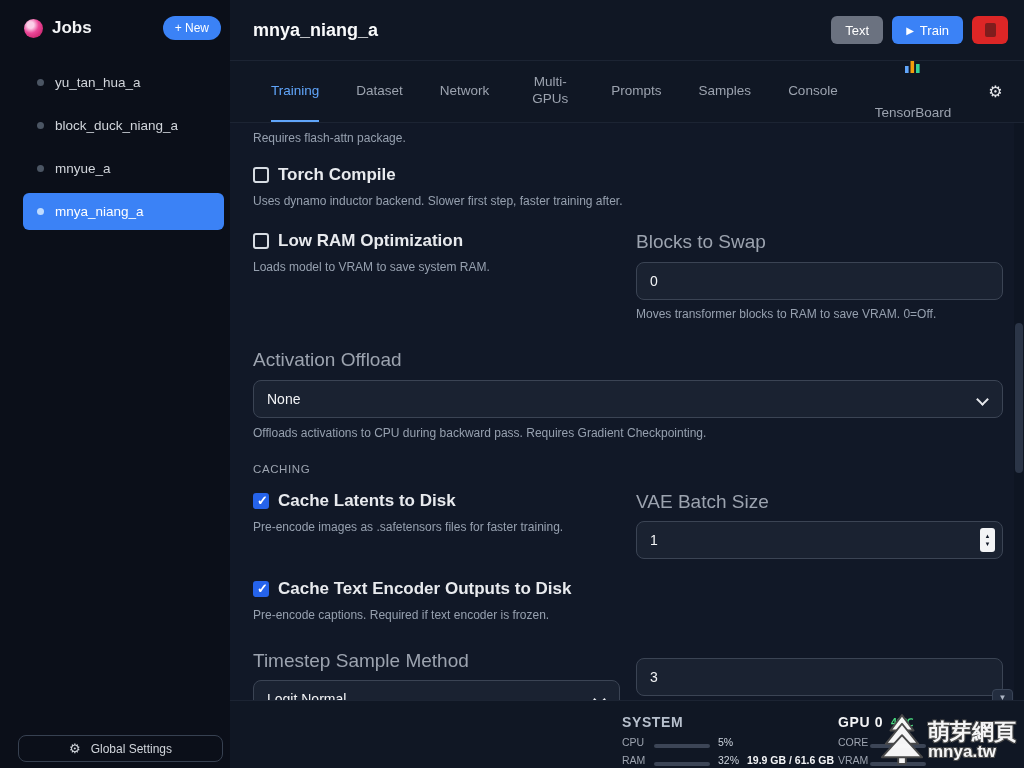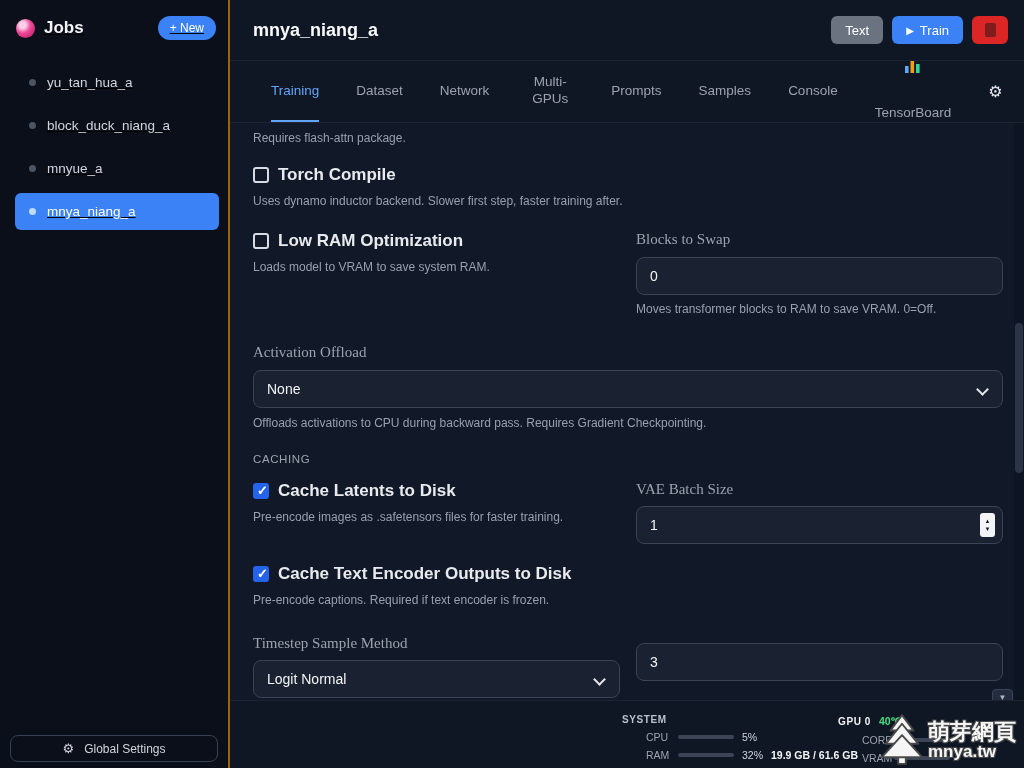--- a/index.html
+++ b/index.html
@@ -1,22 +1,22 @@
 <!DOCTYPE html>
 <html><head>
 <meta charset="utf-8">
 <style>
   * { margin:0; padding:0; box-sizing:border-box; }
   html,body { width:1024px; height:768px; overflow:hidden; background:#0b0f19;
     font-family:"Liberation Sans", sans-serif; }
   .root { position:relative; width:1024px; height:768px; }
 
   
-  .sidebar { position:absolute; left:0; top:0; width:230px; height:768px;
-    background:#0b0f19; border-right:2px solid #a16207;text-decoration:underline; }
+  .sidebar { position:absolute; left:8px; top:0; width:230px; height:768px;
+    background:#0b0f19; border-right:5px solid #a16207; }
   .sidebar-header { display:flex; align-items:center; height:56px; padding:0 12px 0 16px; }
   .jobs-icon { width:19px; height:19px; border-radius:50%;
     background:radial-gradient(circle at 35% 32%, #fbcfe8 0 18%, #ec4899 45%, #be185d 95%); margin-right:9px; }
   .sidebar-title { color:#f3f4f6; font-size:17px; font-weight:bold; }
   .new-btn { margin-left:auto; background:#3b82f6; color:#fff; font-size:12px;
     padding:5px 12px; border-radius:14px; border:none; cursor:pointer; }
   .job-list { margin-top:8px;margin-left:7px; }
   .job-item { display:flex; align-items:center; height:37px; margin:0 9px 6px 8px;
     padding-left:14px; border-radius:6px; color:#d1d5db; font-size:13.5px; cursor:pointer; }
   .job-item .dot { width:7px; height:7px; border-radius:50%; background:#4b5563; margin-right:11px; flex:none; }
@@ -57,21 +57,21 @@
   .content { position:absolute; left:230px; top:123px; right:0; bottom:68px;
     background:#111827; overflow:hidden; padding:8px 21px 0 23px; }
   .help { color:#96a0af; font-size:12px; line-height:1.3; }
   .checkrow { display:flex; align-items:center; gap:9px; cursor:pointer; }
   .checkbox { width:16px; height:16px; border:2px solid #d7dce3; border-radius:3px;
     background:transparent; flex:none; position:relative; }
   .checkbox.checked { background:#2563eb; border-color:#2563eb; }
   .checkbox.checked::after { content:"✓"; position:absolute; left:2px; top:-2px;
     color:#fff; font-size:13px; font-weight:bold; }
   .checklabel { color:#e8eaee; font-size:17px; font-weight:bold; }
-  .field-label { color:#9ca3af; font-size:15px;font-family:Liberation Serif, serif; }
+  .field-label { color:#9ca3af; font-size:19px; }
   .section-label { color:#9ca3af; font-size:11.5px; letter-spacing:0.6px; }
   .row2 { display:grid; grid-template-columns:1fr 1fr; column-gap:16px; }
   .input, .select { height:38px; background:#1a2231; border:1px solid #3b4454;
     border-radius:8px; color:#f3f4f6; font-size:14px; display:flex; align-items:center;
     padding:0 13px; position:relative; width:100%; }
   .select { cursor:pointer; }
   .chev { position:absolute; right:15px; top:14px; width:9px; height:9px;
     border-right:2px solid #e5e7eb; border-bottom:2px solid #e5e7eb; transform:rotate(45deg); }
   .spinner { position:absolute; right:7px; top:50%; transform:translateY(-50%);
     width:15px; height:24px; background:#f3f4f6; border-radius:3px; color:#111827;
@@ -89,22 +89,22 @@
   .scroll-down-btn { position:absolute; right:11px; top:689px; width:21px; height:17px;
     background:#232d3f; border:1px solid #394457; border-radius:4px; display:flex;
     align-items:center; justify-content:center; cursor:pointer; }
   .scroll-down-btn::before { content:"▼"; color:#aeb7c6; font-size:8px; }
 
   
   .statusbar { position:absolute; left:230px; right:0; bottom:0; height:68px;
     background:#101724; border-top:1px solid #1c2433; }
   .sys-block { position:absolute; left:392px; top:13px; }
   .gpu-block { position:absolute; left:608px; top:13px; }
-  .stat-title { color:#b7c0cd; font-size:10px; font-weight:bold; letter-spacing:0.6px; }
-  .stat-row { display:flex; align-items:center; margin-top:6px; height:12px;margin-left:24px; }
+  .stat-title { color:#b7c0cd; font-size:14px; font-weight:bold; letter-spacing:0.6px; }
+  .stat-row { display:flex; align-items:flex-end; margin-top:6px; height:12px; }
   .stat-label { color:#9ca3af; font-size:10.5px; width:32px; }
   .bar { width:56px; height:4px; background:#3c4556; border-radius:2px; overflow:hidden; margin-right:8px; }
   .bar-fill { height:100%; background:#d4dae2; border-radius:2px; }
   .stat-val { color:#cdd4dd; font-size:10.5px; }
   .stat-detail { color:#f3f4f6; font-size:10.5px; font-weight:bold; margin-left:8px; }
   .gpu-temp { color:#4ade80; font-size:10.5px; font-weight:bold; margin-left:8px; }
   .gpu-title-row { display:flex; align-items:center; }
 
   
   .watermark { position:absolute; right:8px; bottom:2px; display:flex; align-items:center;

